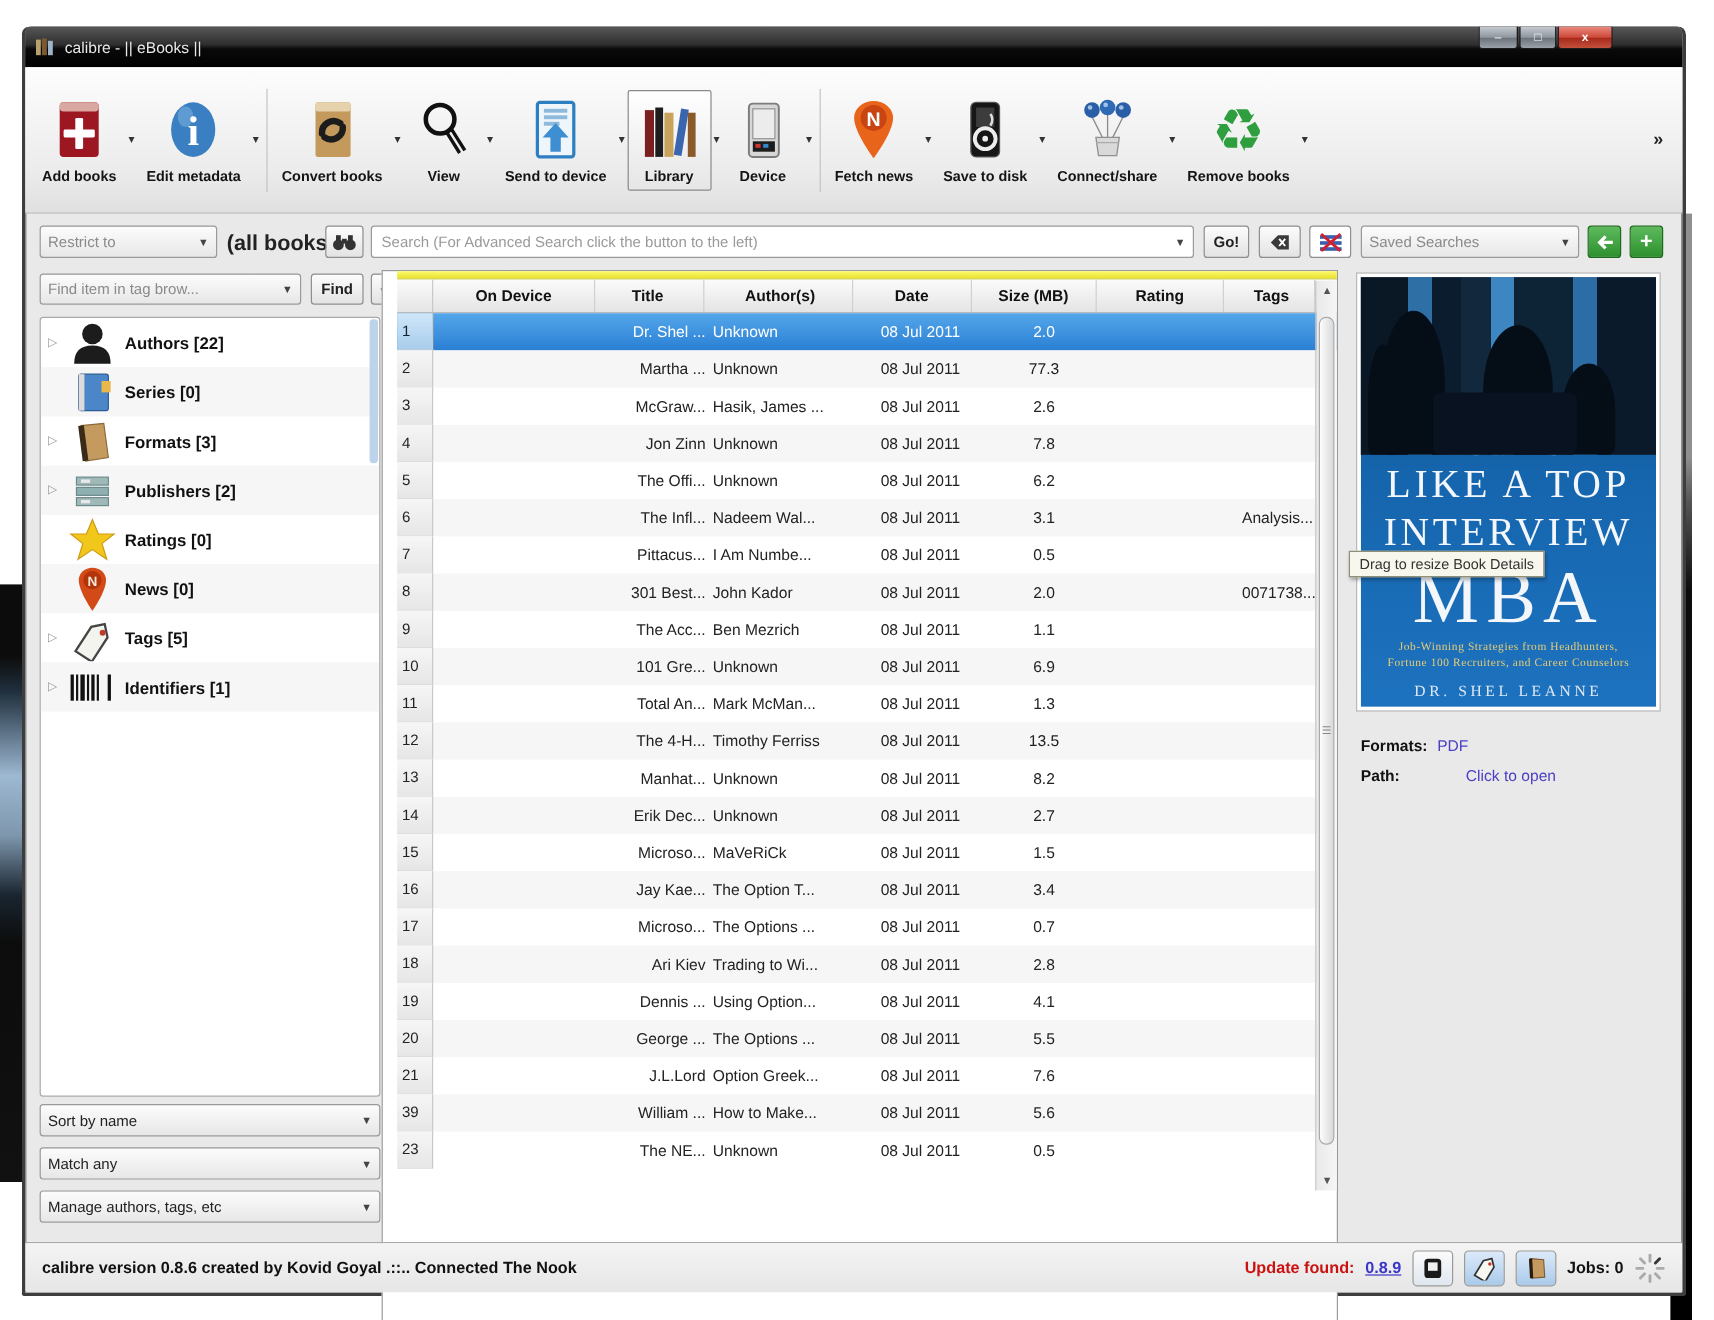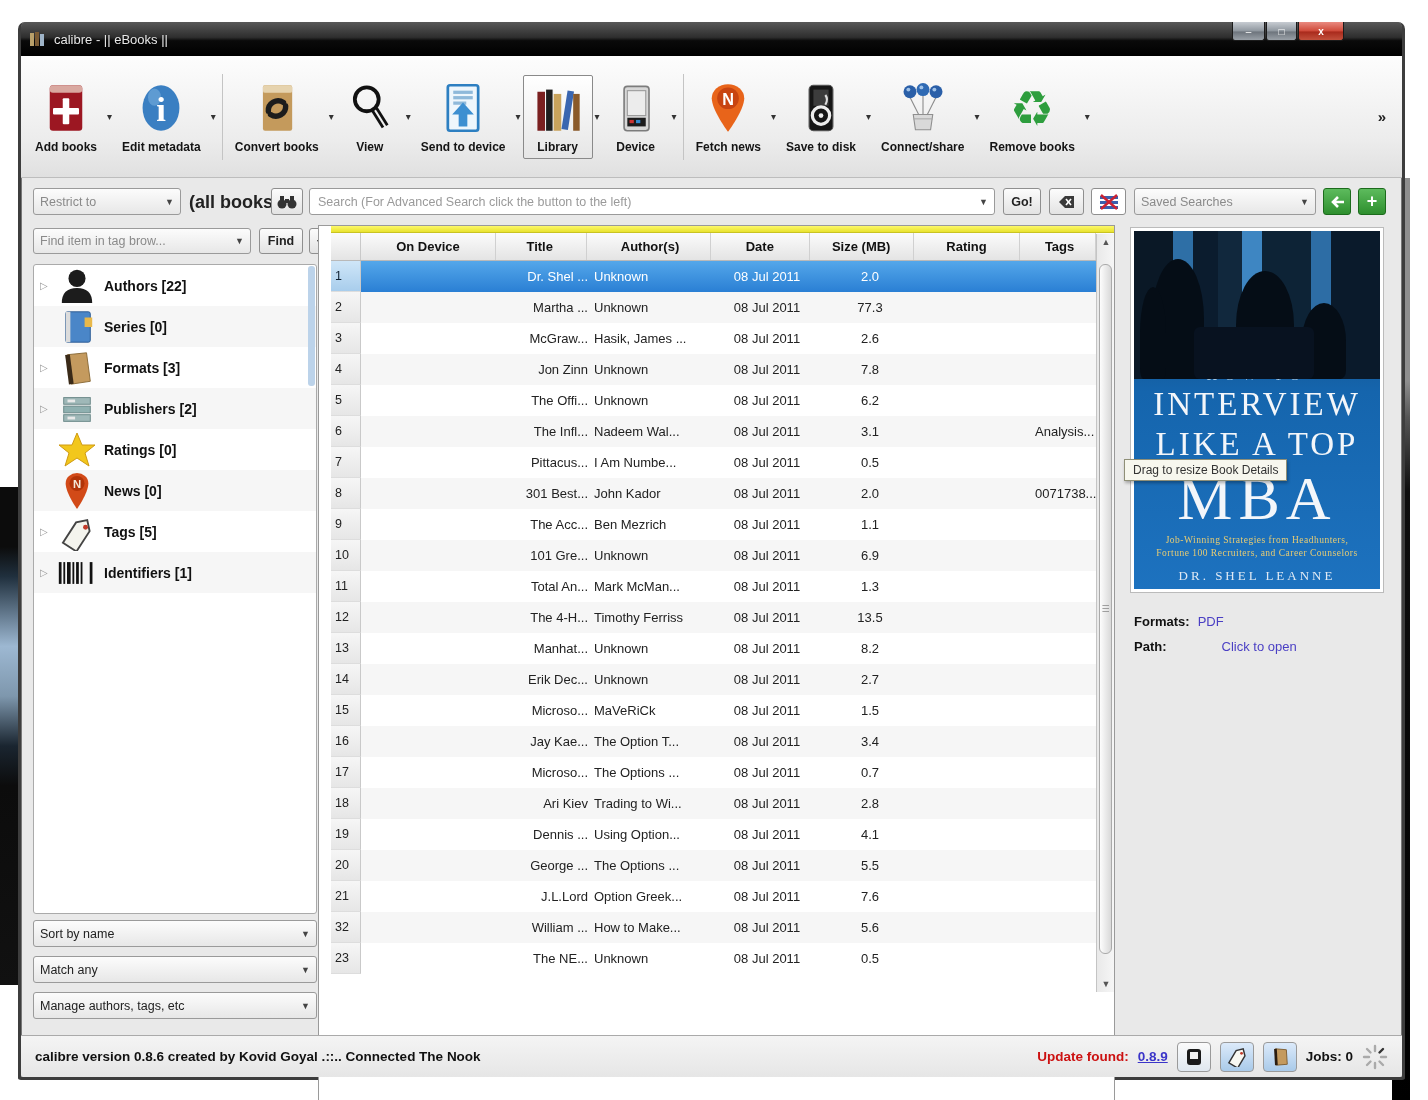--- a/index.html
+++ b/index.html
@@ -698,21 +698,21 @@
           <div class="td c-ondev"></div>
           <div class="td c-title">J.L.Lord</div>
           <div class="td c-author">Option Greek...</div>
           <div class="td c-date">08 Jul 2011</div>
           <div class="td c-size">7.6</div>
           <div class="td c-rating"></div>
           <div class="td c-tags"></div>
         </div>
 
         <div class="tr">
-          <div class="td rownum">32</div>
+          <div class="td rownum">39</div>
           <div class="td c-ondev"></div>
           <div class="td c-title">William ...</div>
           <div class="td c-author">How to Make...</div>
           <div class="td c-date">08 Jul 2011</div>
           <div class="td c-size">5.6</div>
           <div class="td c-rating"></div>
           <div class="td c-tags"></div>
         </div>
 
         <div class="tr">
@@ -742,22 +742,22 @@
 
   <div class="abs cover" style="left:1110px;top:206px;width:252px;height:364px;">
     <div class="coverphoto">
       <div class="sil" style="left:18px;top:28px;width:52px;height:120px;"></div>
       <div class="sil" style="left:6px;top:56px;width:26px;height:92px;"></div>
       <div class="sil" style="left:102px;top:40px;width:58px;height:108px;border-radius:50% 50% 8% 8%;"></div>
       <div class="sil" style="left:168px;top:72px;width:44px;height:76px;"></div>
       <div class="sil" style="left:60px;top:96px;width:120px;height:52px;border-radius:6px;background:#081220;"></div>
     </div>
     <div class="cv-howto">HOW TO</div>
+    <div class="cv-line">LIKE A TOP</div>
     <div class="cv-line">INTERVIEW</div>
-    <div class="cv-line">LIKE A TOP</div>
     <div class="cv-mba">MBA</div>
     <div class="cv-sub">Job-Winning Strategies from Headhunters,</div>
     <div class="cv-sub2">Fortune 100 Recruiters, and Career Counselors</div>
     <div class="cv-author">DR. SHEL LEANNE</div>
   </div>
   <div class="abs tooltip" style="left:1103px;top:437px;">Drag to resize Book Details</div>
 
   <div class="abs" style="left:1113px;top:592px;display:flex;gap:8px;">
     <span class="meta">Formats:</span>
     <span class="metalink">PDF</span>

